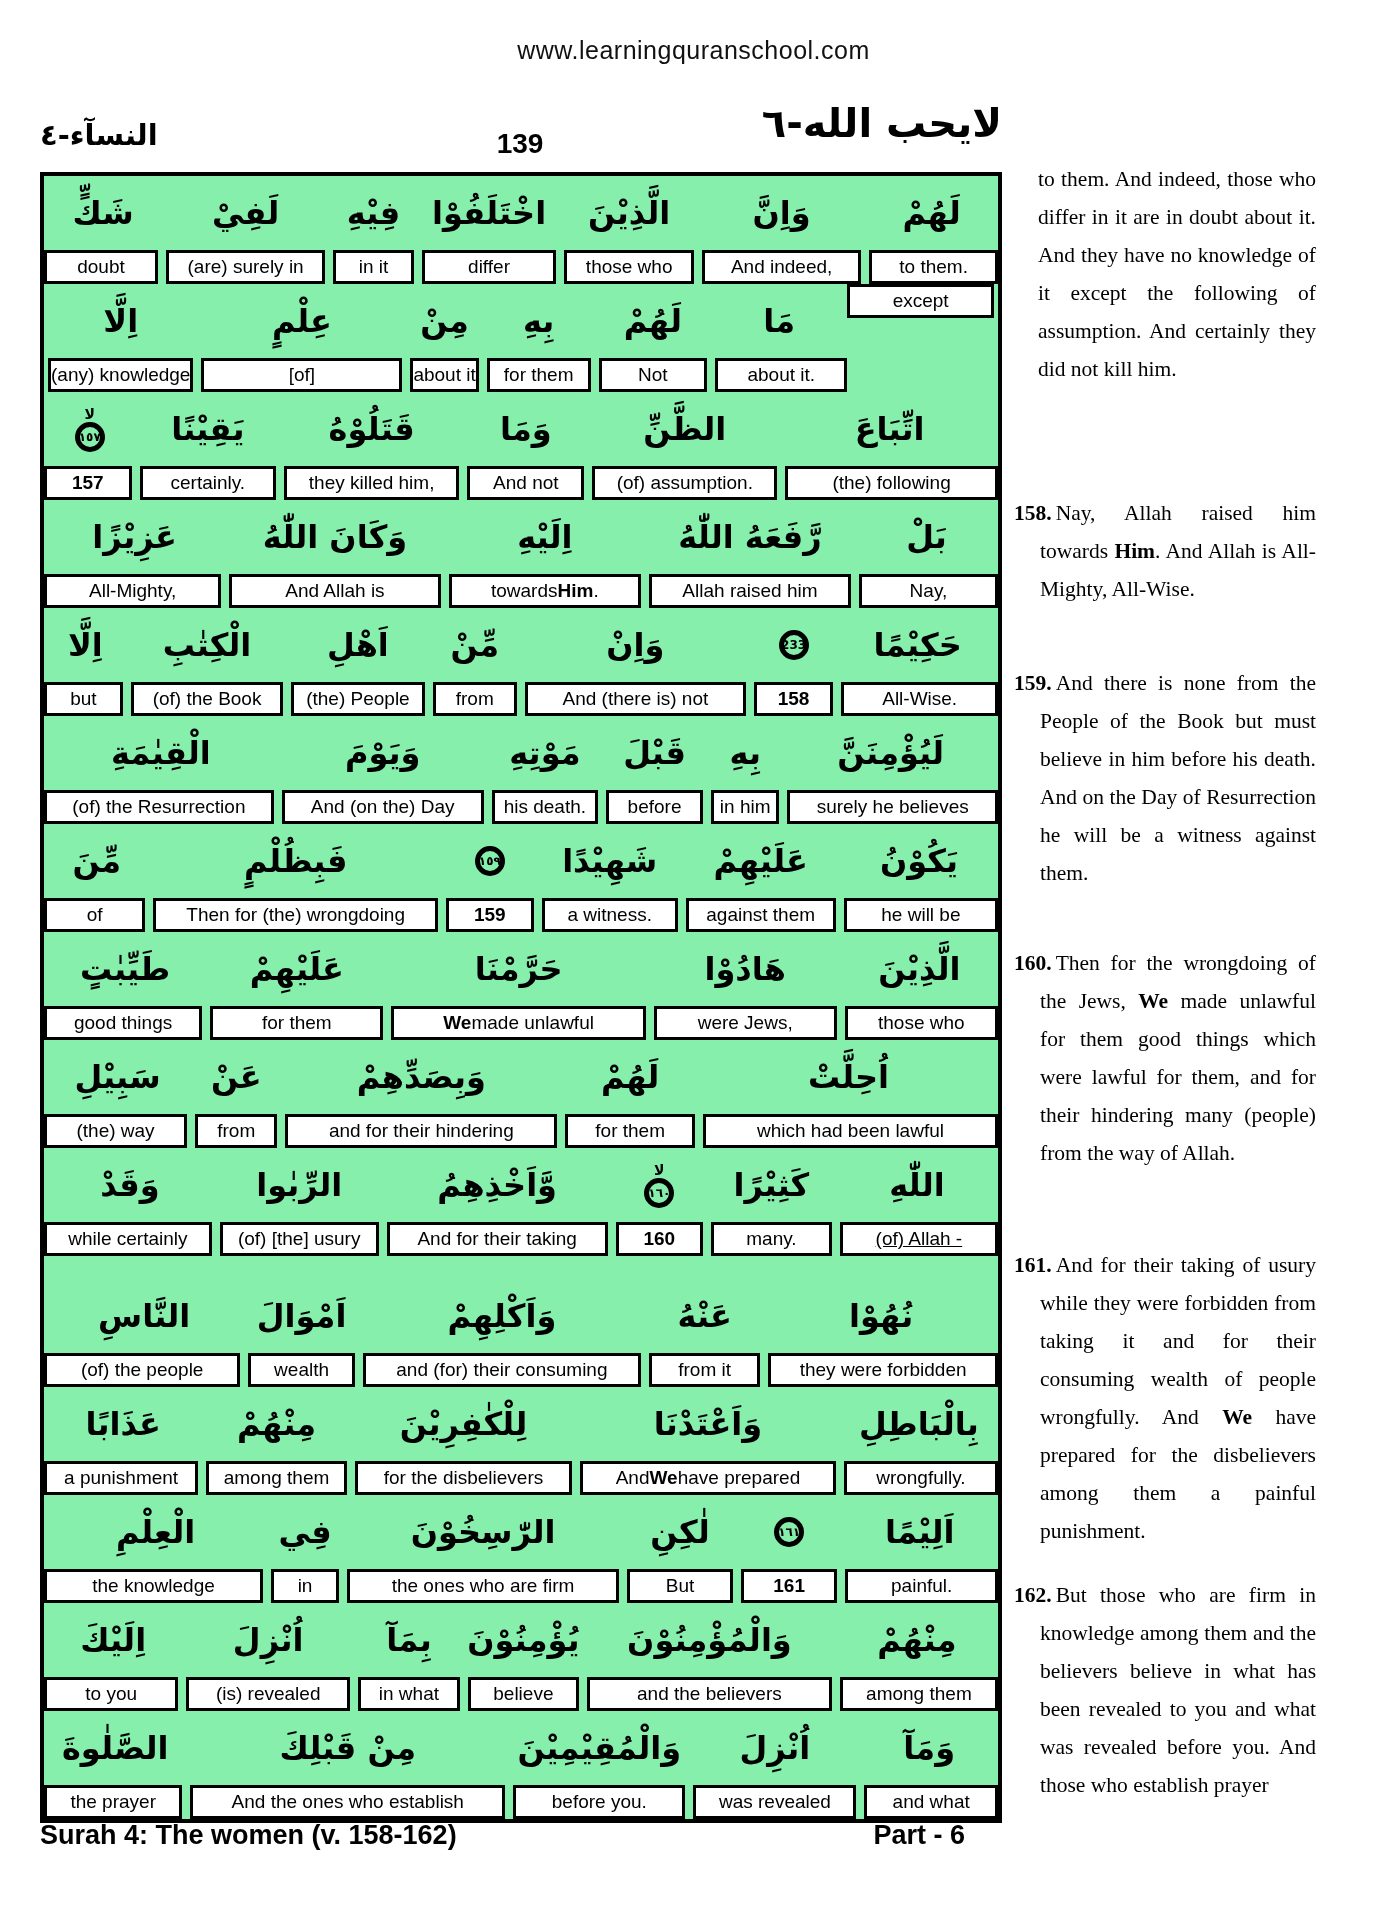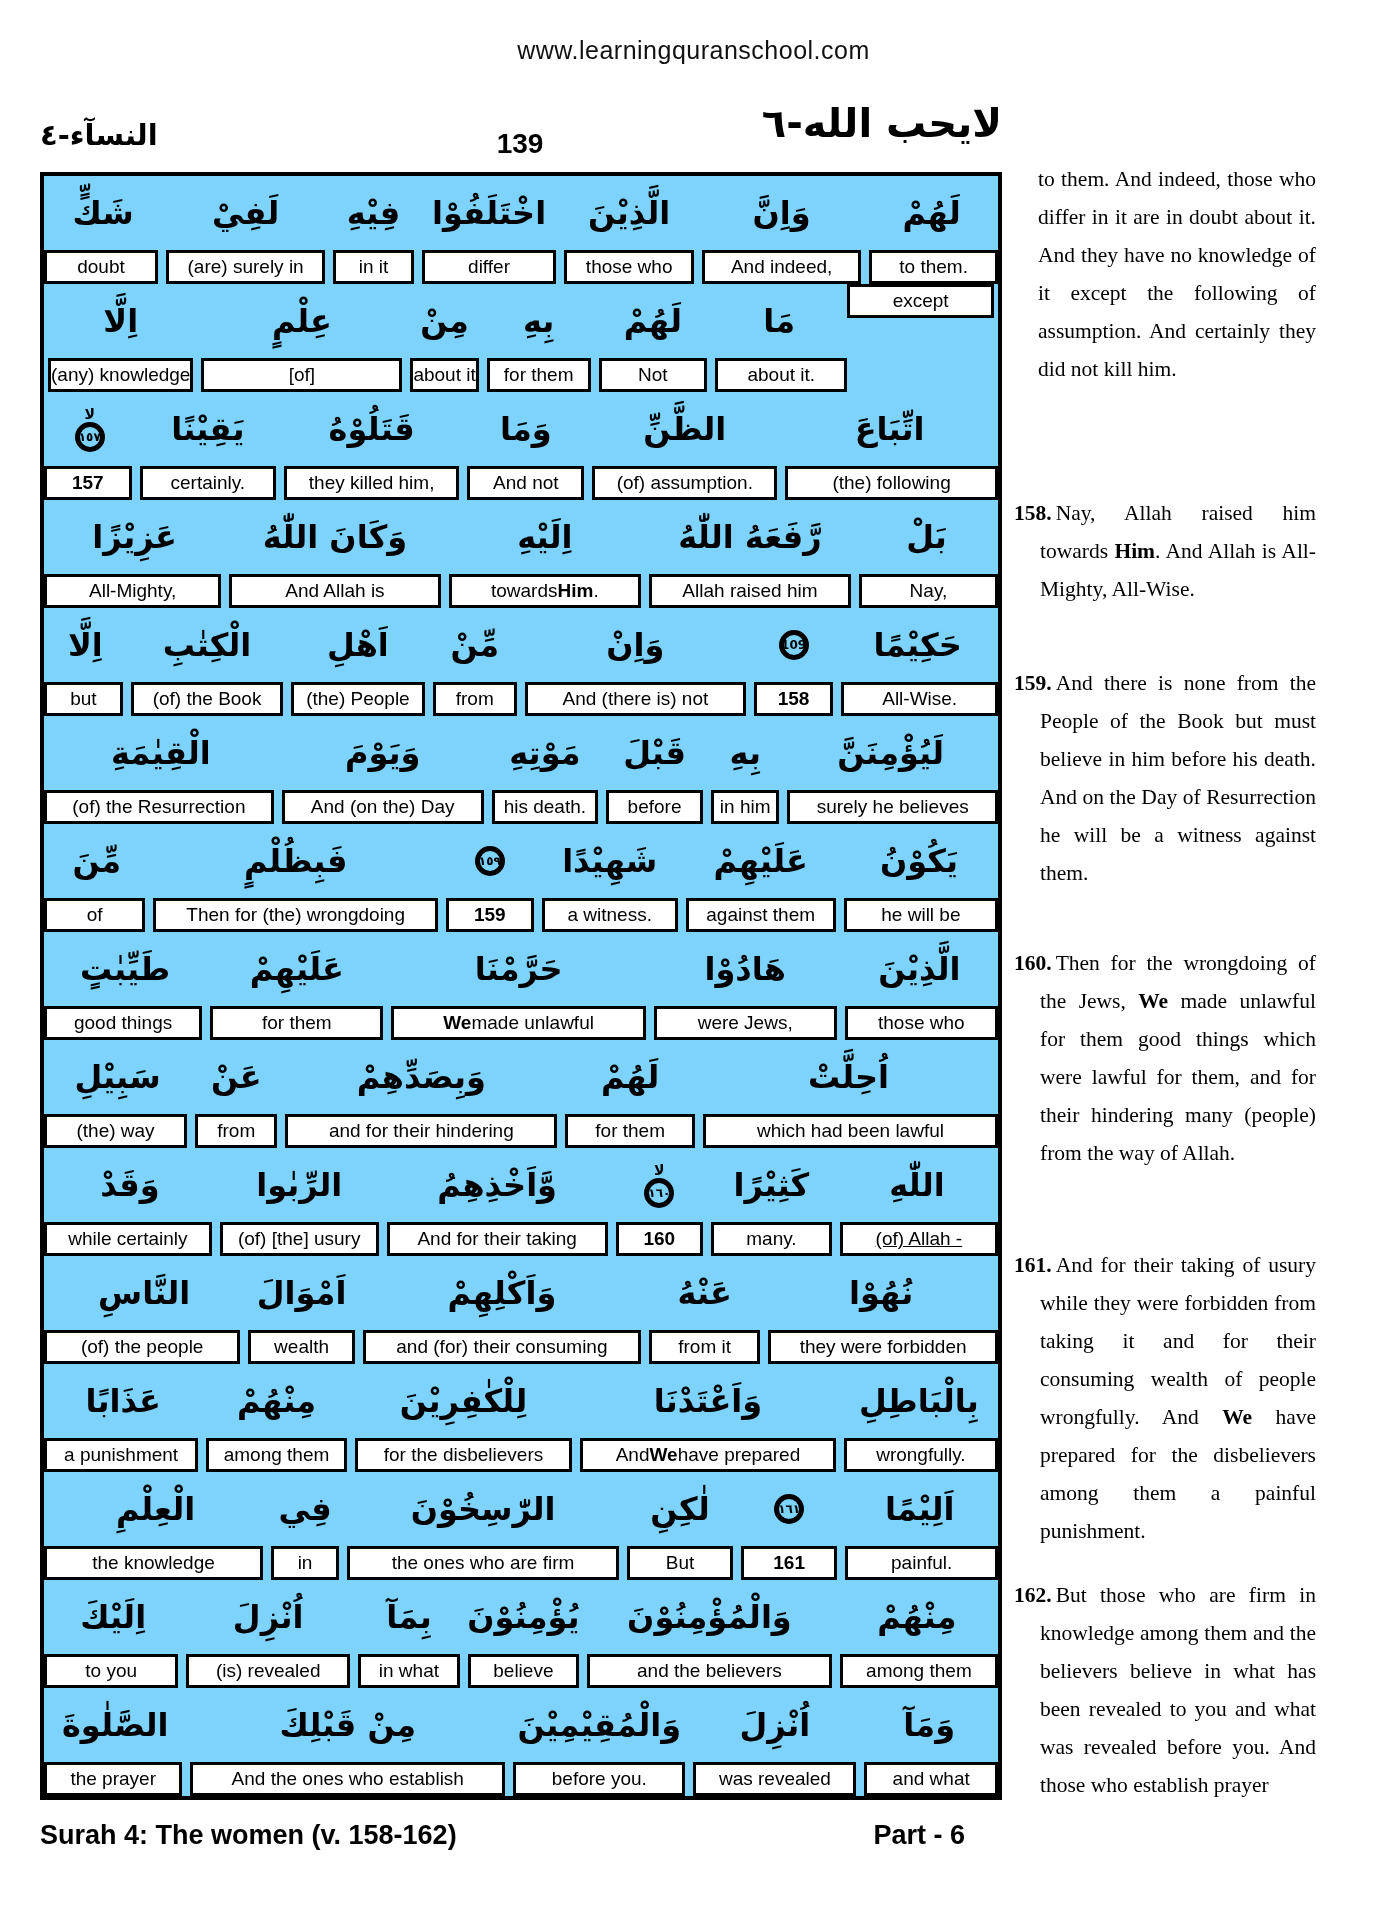--- a/index.html
+++ b/index.html
@@ -18,21 +18,21 @@
   .hdr-center{
     position:absolute;top:128px;left:460px;width:120px;text-align:center;
     font-weight:bold;font-size:28px;
   }
   .hdr-right{
     position:absolute;top:100px;right:385px;direction:rtl;
     font-family:"DejaVu Sans",sans-serif;font-weight:bold;font-size:40px;
   }
   .qtable{
     position:absolute;top:172px;left:40px;width:962px;box-sizing:border-box;
-    border:4px solid #000;background:#7dd3fc;
+    border:4px solid #000;background:#86efac;
   }
   .pair{display:grid;grid-template-rows:74px 34px;}
   .ac{
     display:flex;align-items:center;justify-content:center;direction:rtl;
     font-family:"DejaVu Sans",sans-serif;font-weight:bold;font-size:32px;
     line-height:1;white-space:nowrap;overflow:visible;
   }
   .ac.badge{flex-direction:column;}
   .bmark{font-size:14px;line-height:1;margin-bottom:1px;font-weight:bold;}
   .circ{
@@ -182,21 +182,21 @@
         <div class="ec" style="margin-right: 0px;">Nay,</div>
       </div>
     </div>
     <div class="pair" style="grid-template-columns: 8.5fr 16.5fr 14.5fr 9.5fr 23.5fr 9fr 16.5fr;">
       <div dir="rtl" class="ac">اِلَّا</div>
       <div dir="rtl" class="ac">الْكِتٰبِ</div>
       <div dir="rtl" class="ac">اَهْلِ</div>
       <div dir="rtl" class="ac">مِّنْ</div>
       <div dir="rtl" class="ac">وَاِنْ</div>
       <div dir="rtl" class="ac badge">
-        <span class="circ">109</span>
+        <span class="circ">233</span>
       </div>
       <div dir="rtl" class="ac">حَكِيْمًا</div>
       <div class="ecw">
         <div class="ec" style="margin-left: 0px;">but</div>
       </div>
       <div class="ecw">
         <div class="ec">(of) the Book</div>
       </div>
       <div class="ecw">
         <div class="ec">(the) People</div>
@@ -340,21 +340,21 @@
           <b>160</b>
         </div>
       </div>
       <div class="ecw">
         <div class="ec">many.</div>
       </div>
       <div class="ecw">
         <div class="ec" style="margin-right: 0px; text-decoration: underline;">(of) Allah -</div>
       </div>
     </div>
-    <div class="pair" style="grid-template-columns: 21fr 12fr 30fr 12.5fr 24.5fr;">
+    <div class="pair" style="grid-template-columns: 21fr 12fr 30fr 12.5fr 24.5fr; margin-top: 23px;">
       <div dir="rtl" class="ac">النَّاسِ</div>
       <div dir="rtl" class="ac">اَمْوَالَ</div>
       <div dir="rtl" class="ac">وَاَكْلِهِمْ</div>
       <div dir="rtl" class="ac">عَنْهُ</div>
       <div dir="rtl" class="ac">نُهُوْا</div>
       <div class="ecw">
         <div class="ec" style="margin-left: 0px;">(of) the people</div>
       </div>
       <div class="ecw">
         <div class="ec">wealth</div>

